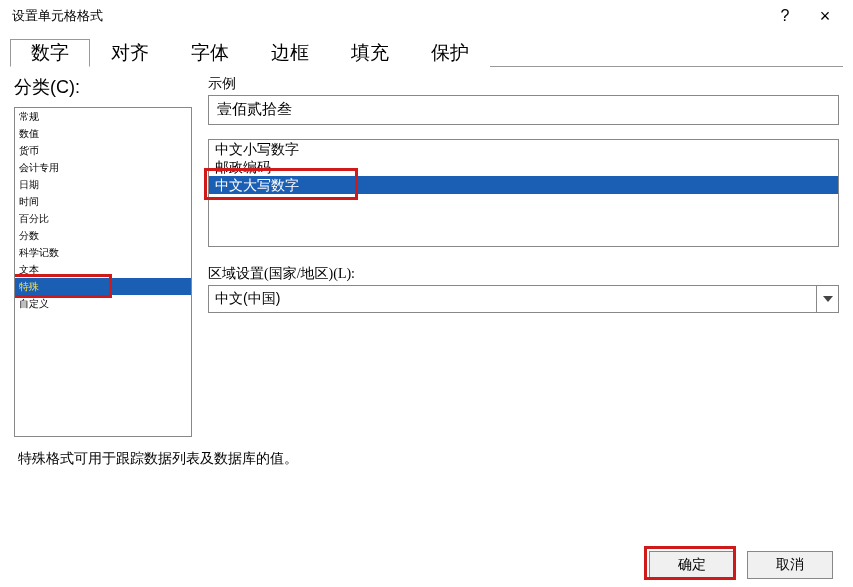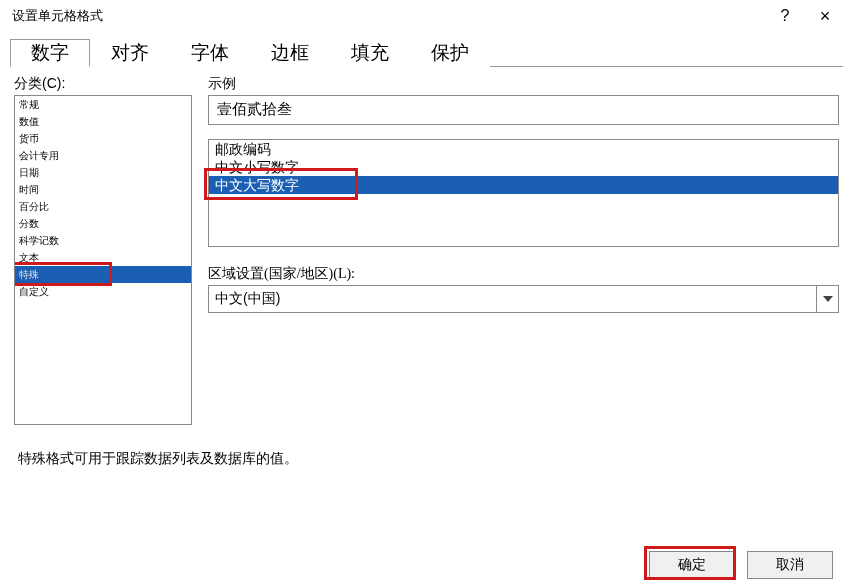--- a/index.html
+++ b/index.html
@@ -44,37 +44,37 @@
     top: 1px;
     background: #fff;
     font-size: 19px;
   }
   .tab.active {
     border-color: #999;
     border-bottom: 1px solid #fff;
   }
   .content { padding: 8px 14px 0 14px; display: flex; }
   .left-col { width: 178px; }
-  .label-row { margin-bottom: 2px; font-size: 14px; }
+  .label-row { margin-bottom: 8px; font-size: 18px; }
   .listbox {
     border: 1px solid #888;
     height: 330px;
     overflow: hidden;
     background: #fff;
   }
   .listbox .item {
     padding: 0 4px;
     line-height: 17px;
     font-size: 10px;
     cursor: pointer;
     white-space: nowrap;
   }
   .listbox .item.selected {
     background: #1a5fb4;
-    color: #e5e5e5;
+    color: #fde047;
   }
   .right-col { flex: 1; margin-left: 16px; }
   .section-lbl { font-size: 14px; margin-bottom: 2px; font-family: Liberation Serif, serif; }
   .sample-box {
     border: 1px solid #888;
     height: 30px;
     padding: 4px 8px;
     font-size: 15px;
     margin-bottom: 14px;
   }
@@ -180,22 +180,22 @@
         <div class="item selected">特殊</div>
         <div class="item">自定义</div>
         <div class="red-ring-cat" style="left: -3px; top: 166px; width: 100px; height: 24px;"></div>
       </div>
   </div>
   <div class="right-col">
     <div class="section-lbl">示例</div>
     <div class="sample-box">壹佰贰拾叁</div>
 
     <div class="type-list" id="type-list">
+        <div class="titem">中文小写数字</div>
         <div class="titem">邮政编码</div>
-        <div class="titem">中文小写数字</div>
         <div class="titem selected">中文大写数字</div>
         <div class="red-ring-cat" style="left: -5px; top: 28px; width: 154px; height: 32px;"></div>
       </div>
 
     <div class="section-lbl" style="margin-top:18px;">区域设置(国家/地区)(L):</div>
     <div class="locale-select">
       <span>中文(中国)</span>
       <span class="arrow">
         <svg width="10" height="6">
             <path d="M0 0 L10 0 L5 6 Z" fill="#444"></path>

